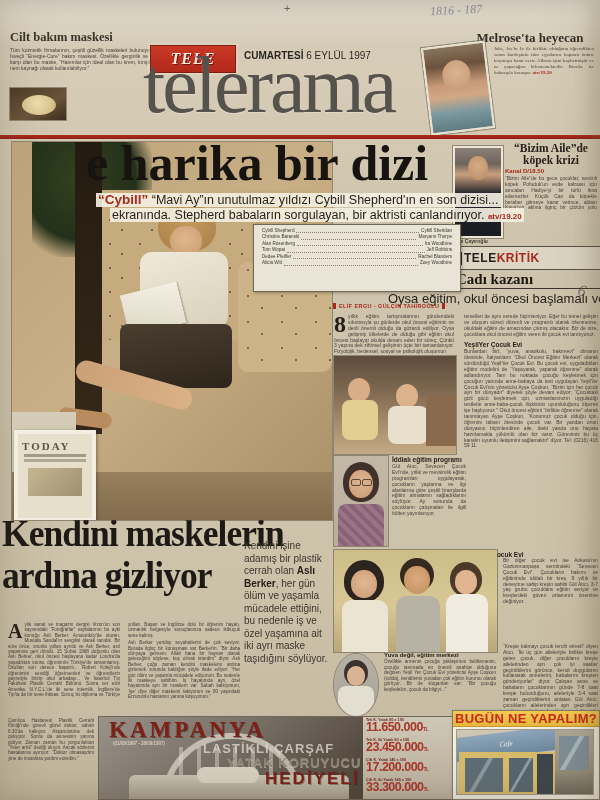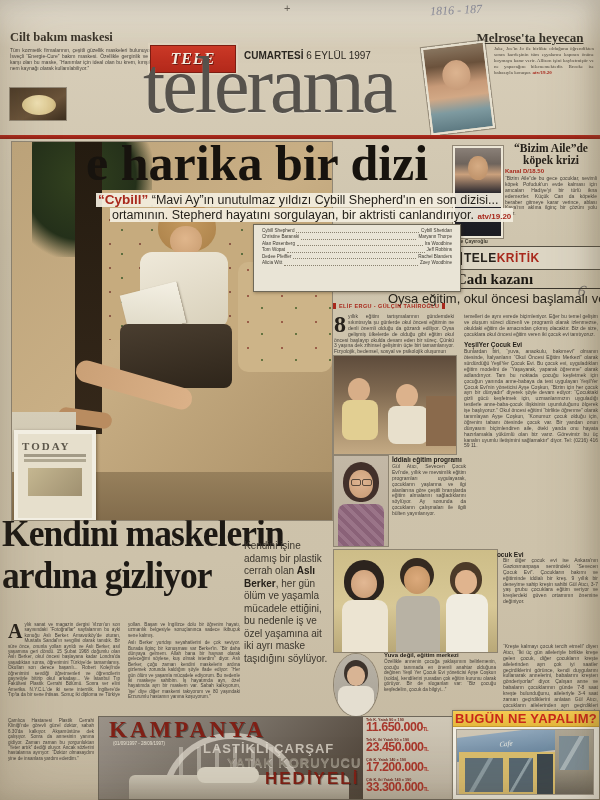--- a/index.html
+++ b/index.html
@@ -38,21 +38,21 @@
   </div>
 
   <div class="ab" style="left:150px;top:45px;width:84px;height:26px;background:linear-gradient(180deg,#cd3a28,#b2281a);border:1px solid #7e1d12;display:flex;align-items:center;justify-content:center;box-shadow:0 0 0 2px rgba(230,220,200,.5);">
     <span class="serif" style="color:#f4ede0;font-weight:bold;font-size:16px;font-style:italic;letter-spacing:1px;text-shadow:1px 1px 0 #6e1810;">TELE</span>
   </div>
   <div class="ab" style="left:244px;top:50px;font-size:10px;color:#2c2822;">
     <b>CUMARTESİ</b><span> 6 EYLÜL 1997</span>
   </div>
   <div class="ab serif" style="left:143px;top:40px;font-size:80px;font-weight:500;letter-spacing:-3px;color:#56524c;text-shadow:0 1px 1px rgba(255,255,255,.3);">telerama</div>
 
-  <div class="ab" style="left:424px;top:30px;width:172px;height:104px;text-decoration:underline;">
+  <div class="ab" style="left:424px;top:30px;width:172px;height:104px;">
     <div class="serif" style="font-size:13px;font-weight:bold;color:#332f27;text-align:center;padding-left:40px;">Melrose'ta heyecan</div>
     <div class="ab photo" style="left:2px;top:14px;width:60px;height:84px;transform:rotate(-7deg);border:2px solid #e8e2d2;background:linear-gradient(180deg,#8a7660 0%,#6b523c 22%,#c79a78 45%,#d2a885 60%,#7e9aa0 78%,#5e7a82 100%);">
       <div class="ab" style="left:16px;top:14px;width:28px;height:30px;border-radius:50%;background:radial-gradient(circle at 50% 42%,#dcb490,#c39674);"></div>
     </div>
     <div class="ab tiny serif just" style="left:70px;top:16px;width:100px;height:86px;overflow:hidden;color:#4c463c;">
       <span>Jake, Joe'in Jo ile birlikte olduğunu öğrendikten sonra kardeşinin tüm eşyalarını kapının önüne koymaya karar verir. Allison işini kaybetmiştir ve ne yapacağını bilememektedir. Brooke ise babasıyla konuşur. </span><b class="red">atv/19.20</b>
     </div>
   </div>
 
   <div class="ab" style="left:0;top:135px;width:600px;height:4px;background:linear-gradient(180deg,#b12c1e,#8e2014);"></div>
@@ -78,21 +78,21 @@
       <div style="margin:2px 6px;height:3px;background:#a29a86;"></div>
       <div style="margin:2px 6px;height:3px;background:#b0a892;"></div>
       <div style="margin:6px 10px;height:28px;background:linear-gradient(135deg,#c5b791,#9f9070);"></div>
     </div>
   </div>
 
   <div class="ab" style="left:96px;top:192px;z-index:3;font-size:12.5px;white-space:nowrap;">
     <span style="background:rgba(243,238,224,.92);padding:0 2px;"><b class="red" style="font-size:13.5px;">“Cybill”</b><span style="color:#221e18;"> “Mavi Ay”ın unutulmaz yıldızı Cybill Shepherd'ın en son dizisi...</span></span>
   </div>
   <div class="ab" style="left:110px;top:208px;z-index:3;font-size:12.5px;white-space:nowrap;">
-    <span style="background:rgba(243,238,224,.92);padding:0 2px;"><span style="color:#221e18;">ortamının. Stepherd hayatını sorgulayan, bir aktristi canlandırıyor.</span> <b class="red" style="font-size:8px;">atv/19.20</b></span>
+    <span style="background:rgba(243,238,224,.92);padding:0 2px;"><span style="color:#221e18;">ekranında. Stepherd babaların sorgulayan, bir aktristi canlandırıyor.</span> <b class="red" style="font-size:8px;">atv/19.20</b></span>
   </div>
 
   <div class="ab" style="left:253px;top:224px;width:206px;height:66px;z-index:4;border:1px solid #6e6858;background:#e9e4d6;box-shadow:1px 1px 3px rgba(60,45,25,.4);">
     <div style="padding:3px 8px 0 8px;">
       <div style="display:flex;font-size:4.6px;color:#3c3830;line-height:1.4;">
           <span>Cybill Shepherd</span>
           <span style="flex:1;border-bottom:1px dotted #8a8270;margin:0 2px 1px 2px;"></span>
           <span>Cybill Sheridan</span>
         </div>
       <div style="display:flex;font-size:4.6px;color:#3c3830;line-height:1.4;">

